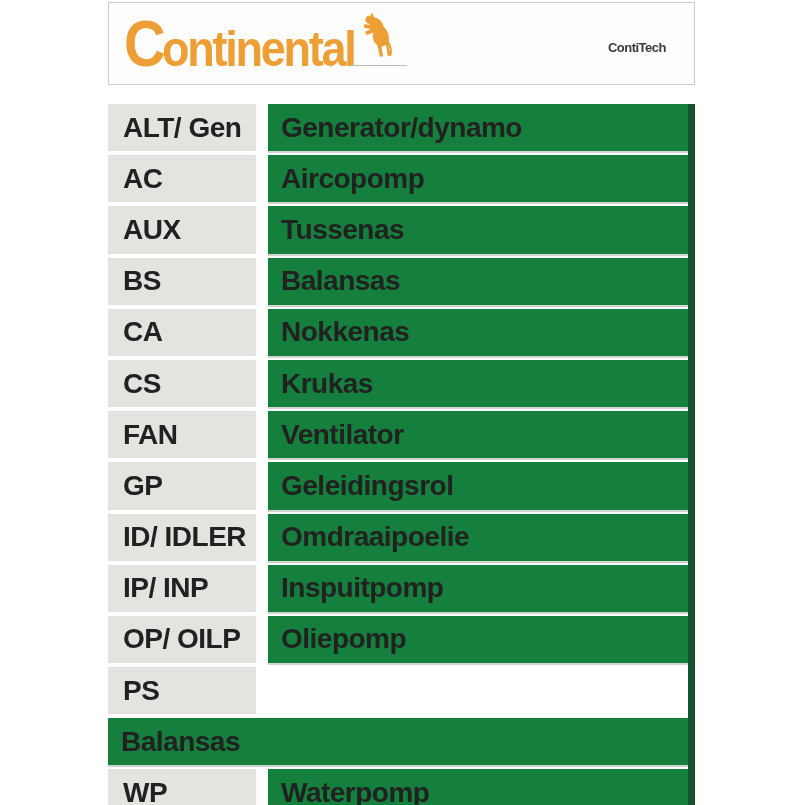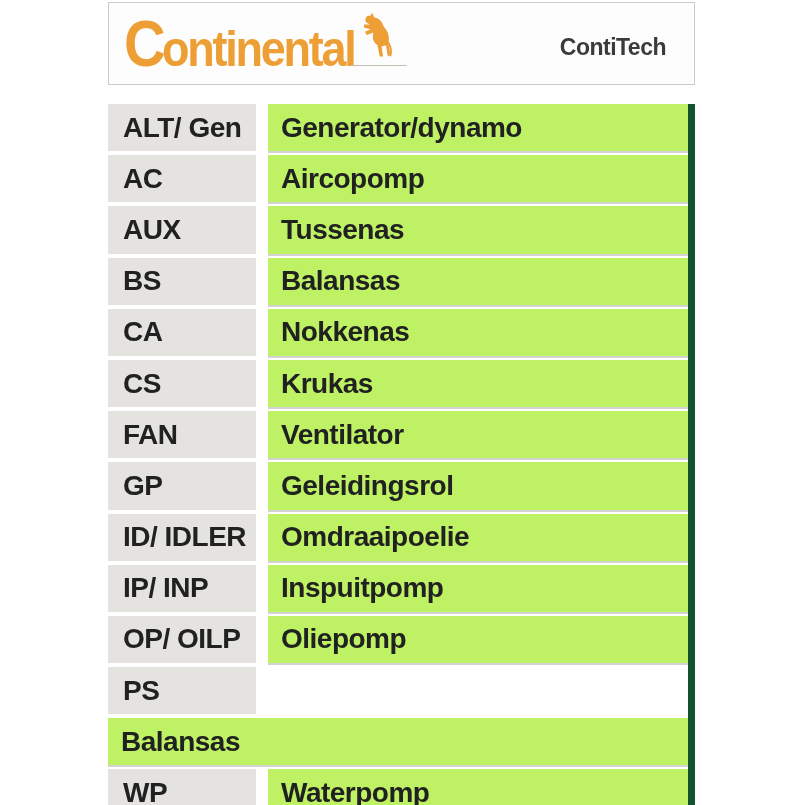--- a/index.html
+++ b/index.html
@@ -57,21 +57,21 @@
   }
   .logo-underline {
     position: absolute;
     left: -10px;
     bottom: -4px;
     width: 62px;
     height: 1px;
     background: #c2bcb2;
   }
   .brand-right {
-    font-size: 23px;
+    font-size: 13px;
     font-weight: 700;
     letter-spacing: -0.5px;
     color: #3b3b3b;
     margin-top: 8px;
   }
   
   .legend-table {
     margin-top: 19px;
     border-right: 7px solid #14532d;
   }
@@ -87,21 +87,21 @@
     margin-bottom: 4px;
     background: #e4e3e0;
     display: flex;
     align-items: center;
     padding-left: 15px;
   }
   .cell-desc {
     box-sizing: border-box;
     flex: 1;
     margin-bottom: 2px;
-    background: #bef264;
+    background: #15803d;
     border-bottom: 2px solid #d3d3d1;
     display: flex;
     align-items: center;
     padding-left: 13px;
   }
   .cell-abbr, .cell-desc {
     font-size: 28px;
     font-weight: 700;
     letter-spacing: -0.5px;
     color: #212121;

